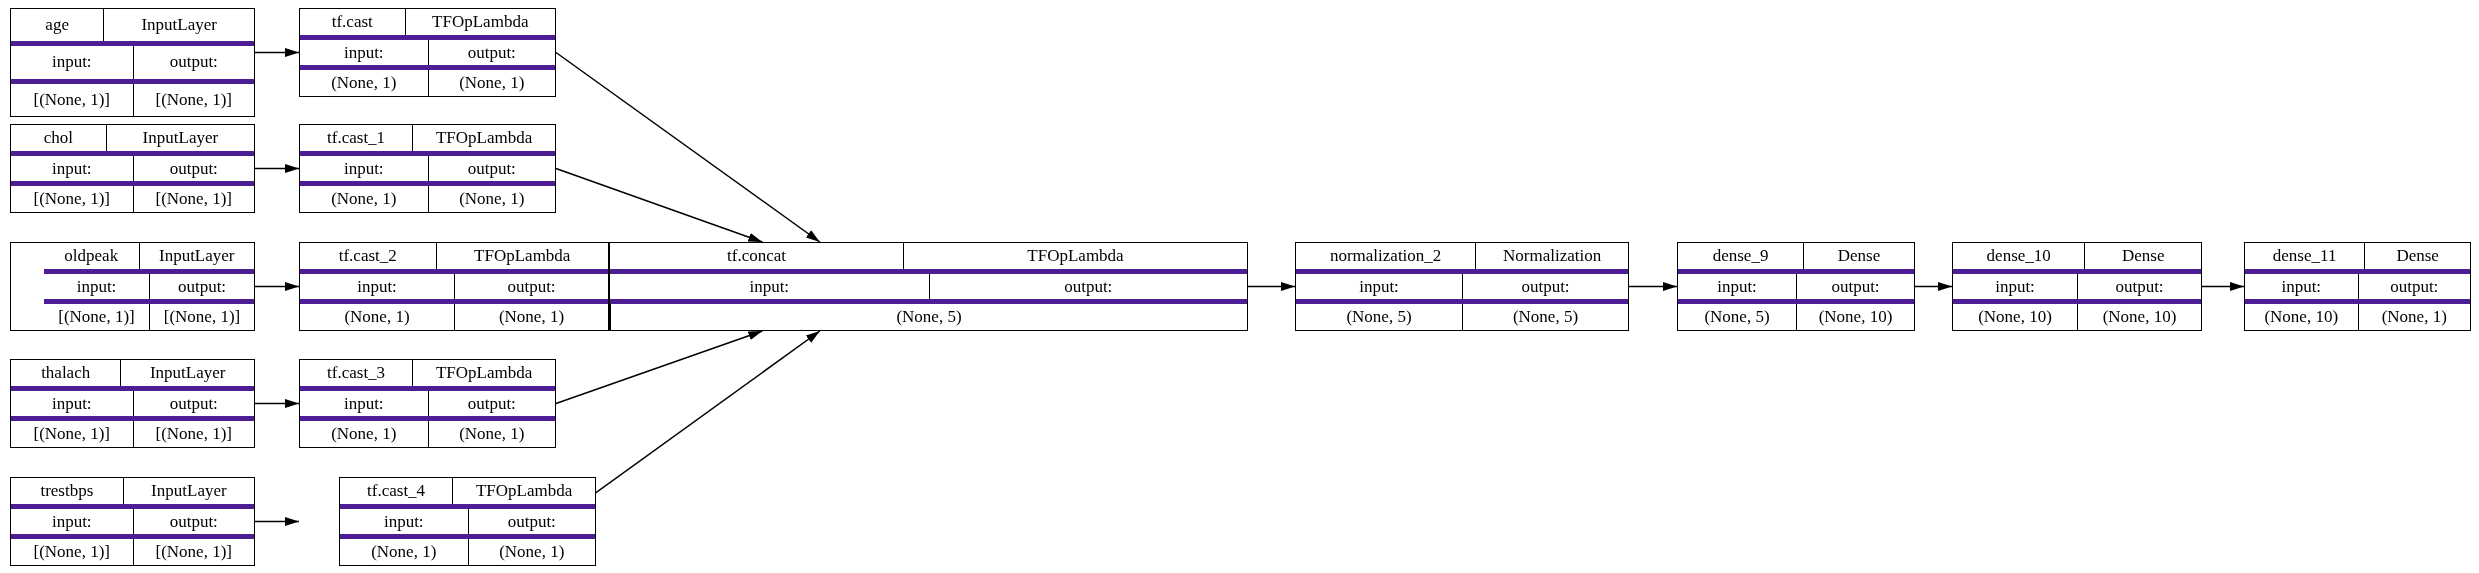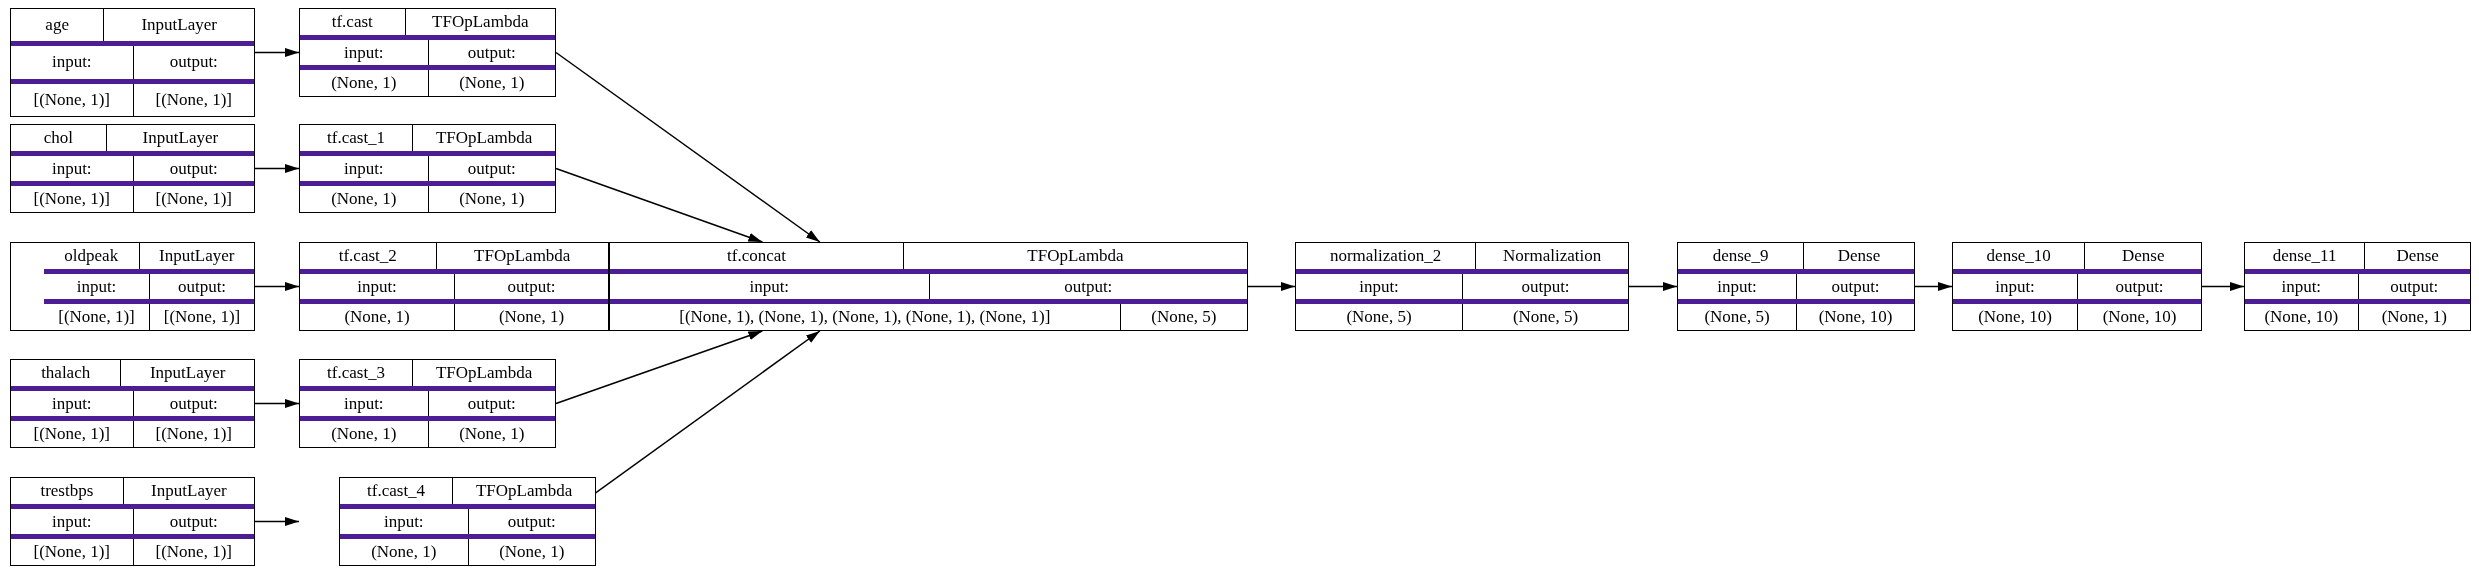--- a/index.html
+++ b/index.html
@@ -171,21 +171,20 @@
     <div class="node" style="left: 609px; top: 242px; width: 639px; height: 89px;">
     <div class="nrow">
       <div class="cell c-left" style="width: 46%;">tf.concat</div>
       <div class="cell c-right">TFOpLambda</div>
     </div>
     <div class="nrow">
       <div class="cell c-left" style="width: 50%;">input:</div>
       <div class="cell c-right">output:</div>
     </div>
     <div class="nrow">
-      <div class="cell c-left" style="width: 80%;">[(None, 1), (None, 1), (None, 1), (None, 1), (None, 1)]</div>
       <div class="cell c-right">(None, 5)</div>
     </div>
   </div>
     <div class="node" style="left: 1295px; top: 242px; width: 334px; height: 89px;">
     <div class="nrow">
       <div class="cell c-left" style="width: 54%;">normalization_2</div>
       <div class="cell c-right">Normalization</div>
     </div>
     <div class="nrow">
       <div class="cell c-left" style="width: 50%;">input:</div>

